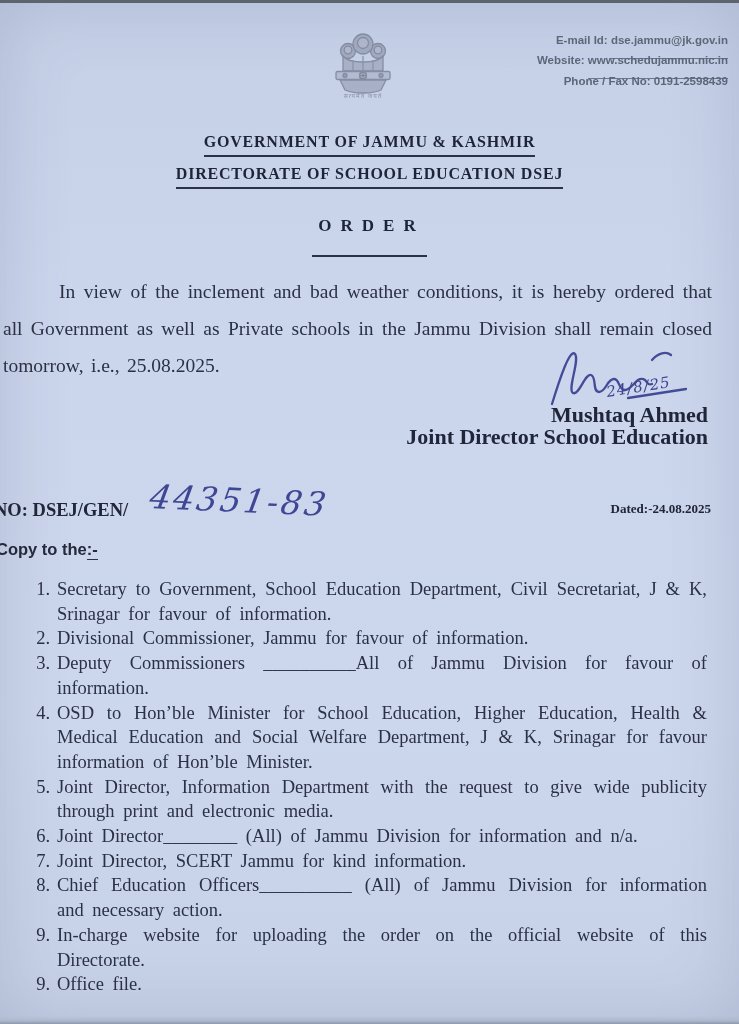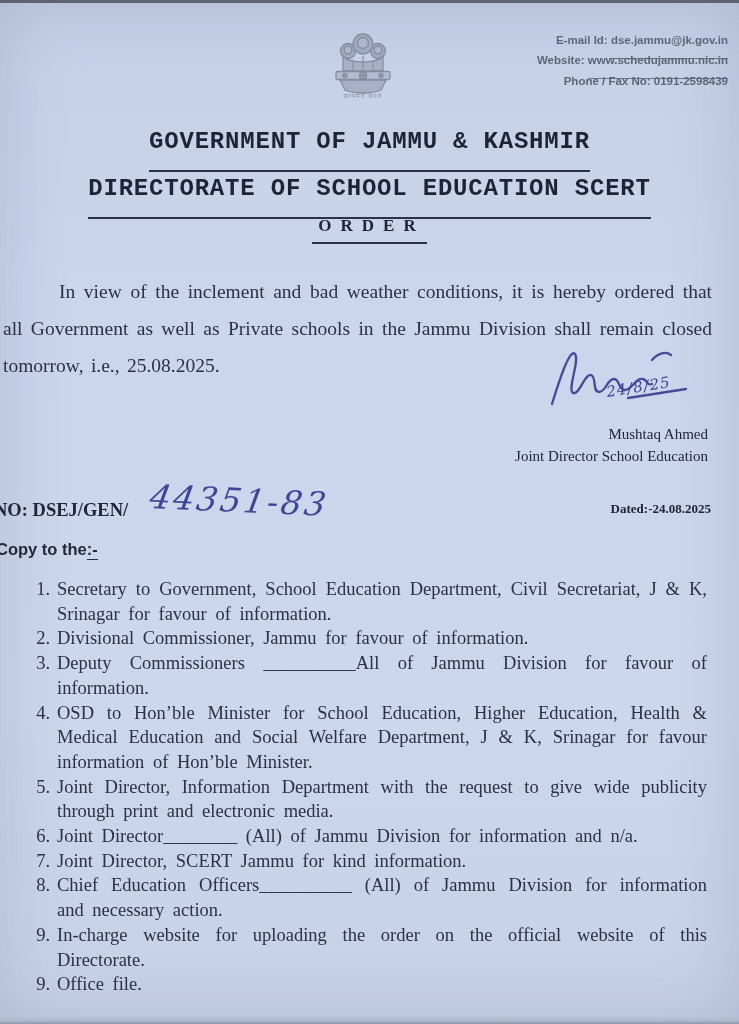--- a/index.html
+++ b/index.html
@@ -17,38 +17,38 @@
   .emblem svg{display:block;margin:0 auto;opacity:.88;}
   .emblem-motto{display:block;font-size:6px;line-height:7px;color:#8a90a2;
     font-family:"DejaVu Sans",sans-serif;letter-spacing:1px;margin-top:-6px;}
   .contact{position:absolute;top:31px;right:11px;text-align:right;
     font-family:"Liberation Sans",sans-serif;font-weight:700;font-size:11.5px;
     line-height:19.5px;color:#5d6678;}
   .contact .u{border-bottom:1px solid #6e7790;padding-bottom:12px;}
   .contact .phone{margin-top:2px;}
   
   .titles{position:absolute;top:130px;left:0;right:0;text-align:center;}
-  .t-line{display:inline-block;font-weight:700;font-size:24px;letter-spacing:.8px;
-    color:#1e2438;border-bottom:2px solid #2b3146;padding-bottom:16px;line-height:24px;font-family:Liberation Mono, monospace;}
+  .t-line{display:inline-block;font-weight:700;font-size:16px;letter-spacing:.8px;
+    color:#1e2438;border-bottom:2px solid #2b3146;padding-bottom:1px;line-height:24px;}
   .t-line2{margin-top:5px;}
   .order-heading{position:absolute;top:216px;left:0;right:0;text-align:center;}
   .order-heading span{display:inline-block;font-weight:700;font-size:17px;
     letter-spacing:9px;color:#1e2438;border-bottom:2px solid #2b3146;
-    padding:0 2px 6px 6px;}
+    padding:0 2px 19px 6px;}
   
   .para{position:absolute;top:258px;left:3px;width:709px;
     font-size:19.5px;line-height:36.8px;text-align:justify;text-indent:56px;
     word-spacing:2.5px;color:#2b3145;margin-top:16px;}
   
   .sig-wrap{position:absolute;left:540px;top:340px;width:178px;height:70px;}
   .sig-date{position:absolute;left:66px;top:38px;transform:rotate(-9deg);
     font-family:"DejaVu Serif",serif;font-style:italic;font-size:15px;
     color:#3d4490;letter-spacing:1px;white-space:nowrap;}
   .sign-block{position:absolute;right:31px;top:404px;text-align:right;
-    font-weight:400;font-size:15px;line-height:21.8px;color:#20263a;margin-top:20px;}
+    font-weight:700;font-size:22px;line-height:21.8px;color:#20263a;}
   
   .ref-label{position:absolute;left:-6px;top:500px;font-weight:700;font-size:18.5px;color:#20263a;}
   .ref-number{position:absolute;left:150px;top:481px;
     font-family:"DejaVu Serif",serif;font-style:italic;font-size:33px;
     color:#3f4795;letter-spacing:2.5px;transform:rotate(2.5deg) skewX(-7deg);white-space:nowrap;}
   .ref-date{position:absolute;right:28px;top:501px;font-weight:700;font-size:13px;color:#20263a;}
   .copy-to{position:absolute;left:-4px;top:540px;
     font-family:"Liberation Sans",sans-serif;font-weight:700;font-size:16.5px;color:#242a3c;}
   .copy-to .colon{border-bottom:1.5px solid #2b3146;padding-bottom:1px;}
   
@@ -101,21 +101,21 @@
       <span class="u">www.schedujammu.nic.in</span>
     </div>
     <div class="phone">
       <span>Phone / Fax No:</span>
       <span>0191-2598439</span>
     </div>
   </div>
 
   <div class="titles">
     <span class="t-line">GOVERNMENT OF JAMMU &amp; KASHMIR</span><br>
-    <span class="t-line t-line2">DIRECTORATE OF SCHOOL EDUCATION SCERT</span>
+    <span class="t-line t-line2">DIRECTORATE OF SCHOOL EDUCATION DSEJ</span>
   </div>
 
   <div class="order-heading">
     <span>ORDER</span>
   </div>
 
   <p class="para">In view of the inclement and bad weather conditions, it is hereby ordered that all Government as well as Private schools in the Jammu Division shall remain closed tomorrow, i.e., 25.08.2025.</p>
 
   <div class="sig-wrap">
     <svg width="178" height="70" viewBox="0 0 178 70">

